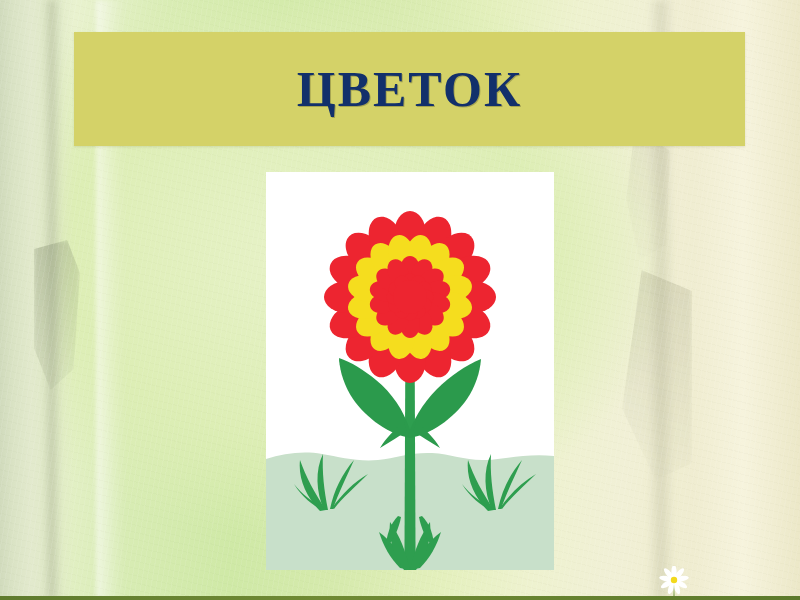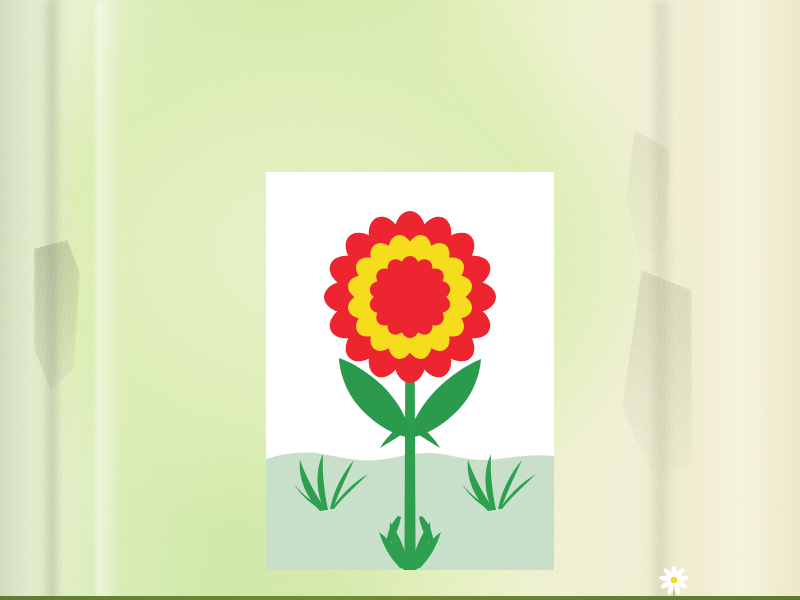--- a/index.html
+++ b/index.html
@@ -125,20 +125,23 @@
   <div class="seam seam-a"></div>
   <div class="seam seam-a2"></div>
   <div class="seam seam-b"></div>
   <div class="tearflap"></div>
   <div class="seam-r"></div>
   <div class="seam-r2"></div>
   <div class="tearflap-r"></div>
   <div class="tearflap-r2"></div>
   <div class="grain"></div>
 
+  <div class="banner">
+    <div class="banner-title">ЦВЕТОК</div>
+  </div>
 
   <div class="card">
     <svg viewBox="0 0 288 398">
       <defs>
 
         <g id="petal-u">
           <ellipse cx="0" cy="-30" rx="13" ry="19"></ellipse>
         </g>
       </defs>
 

